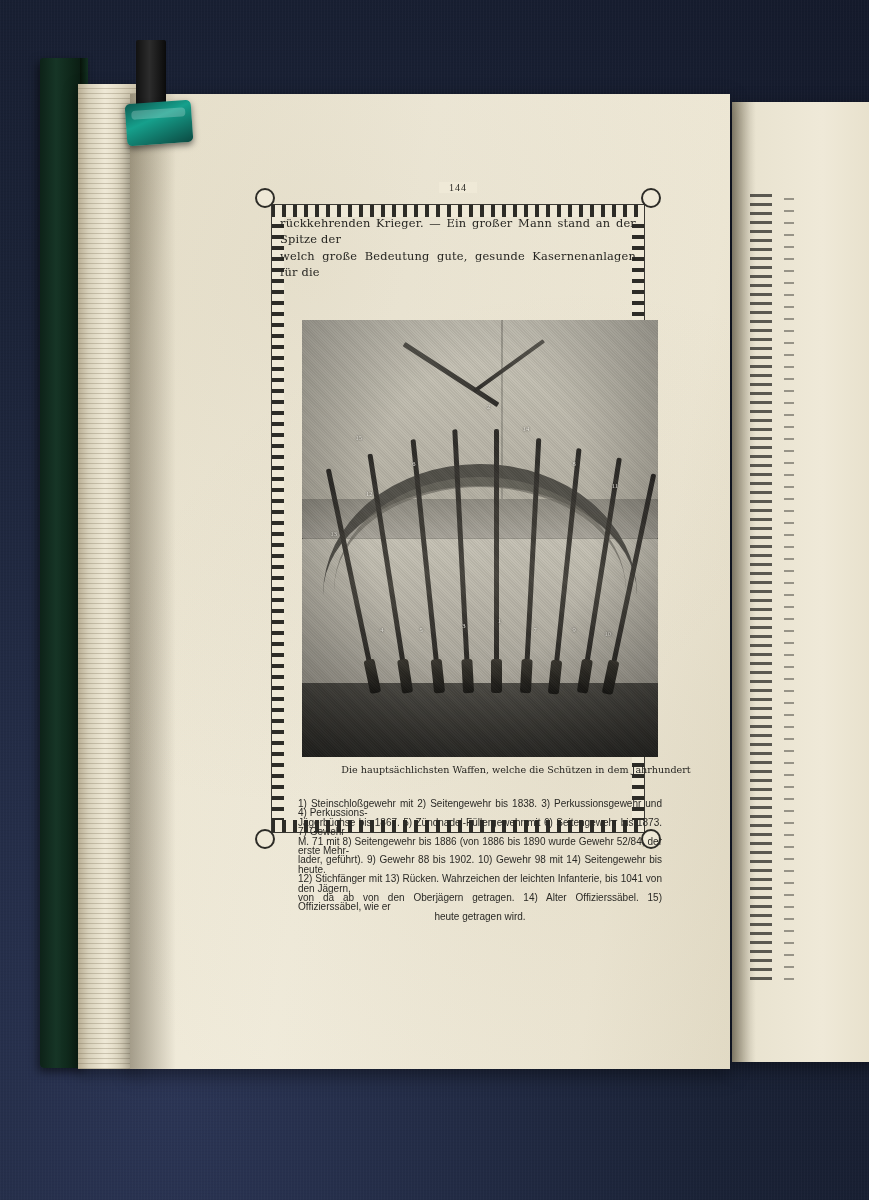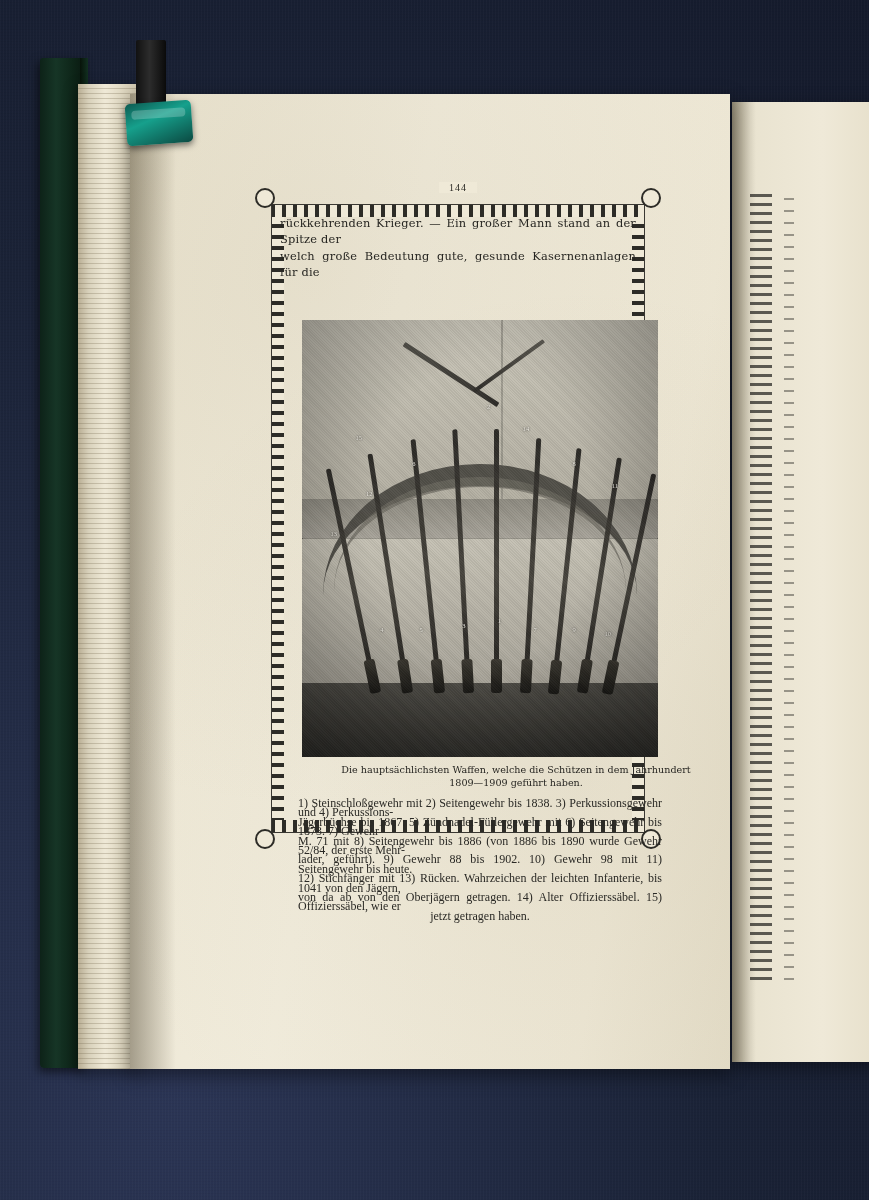--- a/index.html
+++ b/index.html
@@ -218,21 +218,21 @@
   }
 
   
   .caption{
     position:absolute; left:22px; top:548px; width:356px;
     text-align:center; font-family:"DejaVu Serif",serif;
     font-size:9.6px; line-height:13px; color:#262521;margin-left:36px;
   }
   .legend{
     position:absolute; left:18px; top:584px; width:364px;
-    font-family:Liberation Serif, serif; font-size:12px; line-height:9.4px;
+    font-family:Liberation Sans, sans-serif; font-size:10px; line-height:9.4px;
     color:#2a2925; text-align:justify;
   }
   .legend .last{ text-align:center; }
 </style>
 </head>
 <body>
 
 <div class="backdrop"></div>
 
 <div class="book">
@@ -324,31 +324,30 @@
               <span class="num" style="left: 76%; top: 70%;">9</span>
               <span class="num" style="left: 85%; top: 71%;">10</span>
             </div>
 
           <div class="grain"></div>
           <div class="vignette"></div>
         </div>
 
         <div class="caption">
           <div>Die hauptsächlichsten Waffen, welche die Schützen in dem Jahrhundert</div>
-          <div>1809—1909 geführt haben.</div>
         </div>
 
         <div class="legend">
           <div>1) Steinschloßgewehr mit 2) Seitengewehr bis 1838. 3) Perkussionsgewehr und 4) Perkussions-</div>
           <div>Jägerbüchse bis 1867. 5) Zündnadel-Füllergewehr mit 6) Seitengewehr bis 1873. 7) Gewehr</div>
           <div>M. 71 mit 8) Seitengewehr bis 1886 (von 1886 bis 1890 wurde Gewehr 52/84, der erste Mehr-</div>
-          <div>lader, geführt). 9) Gewehr 88 bis 1902. 10) Gewehr 98 mit 11) Seitengewehr bis heute.</div>
+          <div>lader, geführt). 9) Gewehr 88 bis 1902. 10) Gewehr 98 mit 14) Seitengewehr bis heute.</div>
           <div>12) Stichfänger mit 13) Rücken. Wahrzeichen der leichten Infanterie, bis 1041 von den Jägern,</div>
           <div>von da ab von den Oberjägern getragen. 14) Alter Offizierssäbel. 15) Offizierssäbel, wie er</div>
-          <div class="last">jetzt getragen haben.</div>
+          <div class="last">heute getragen wird.</div>
         </div>
 
       </div>
     </div>
   </div>
 
   <div class="clip">
     <div class="strap"></div>
     <div class="grip"></div>
   </div>

